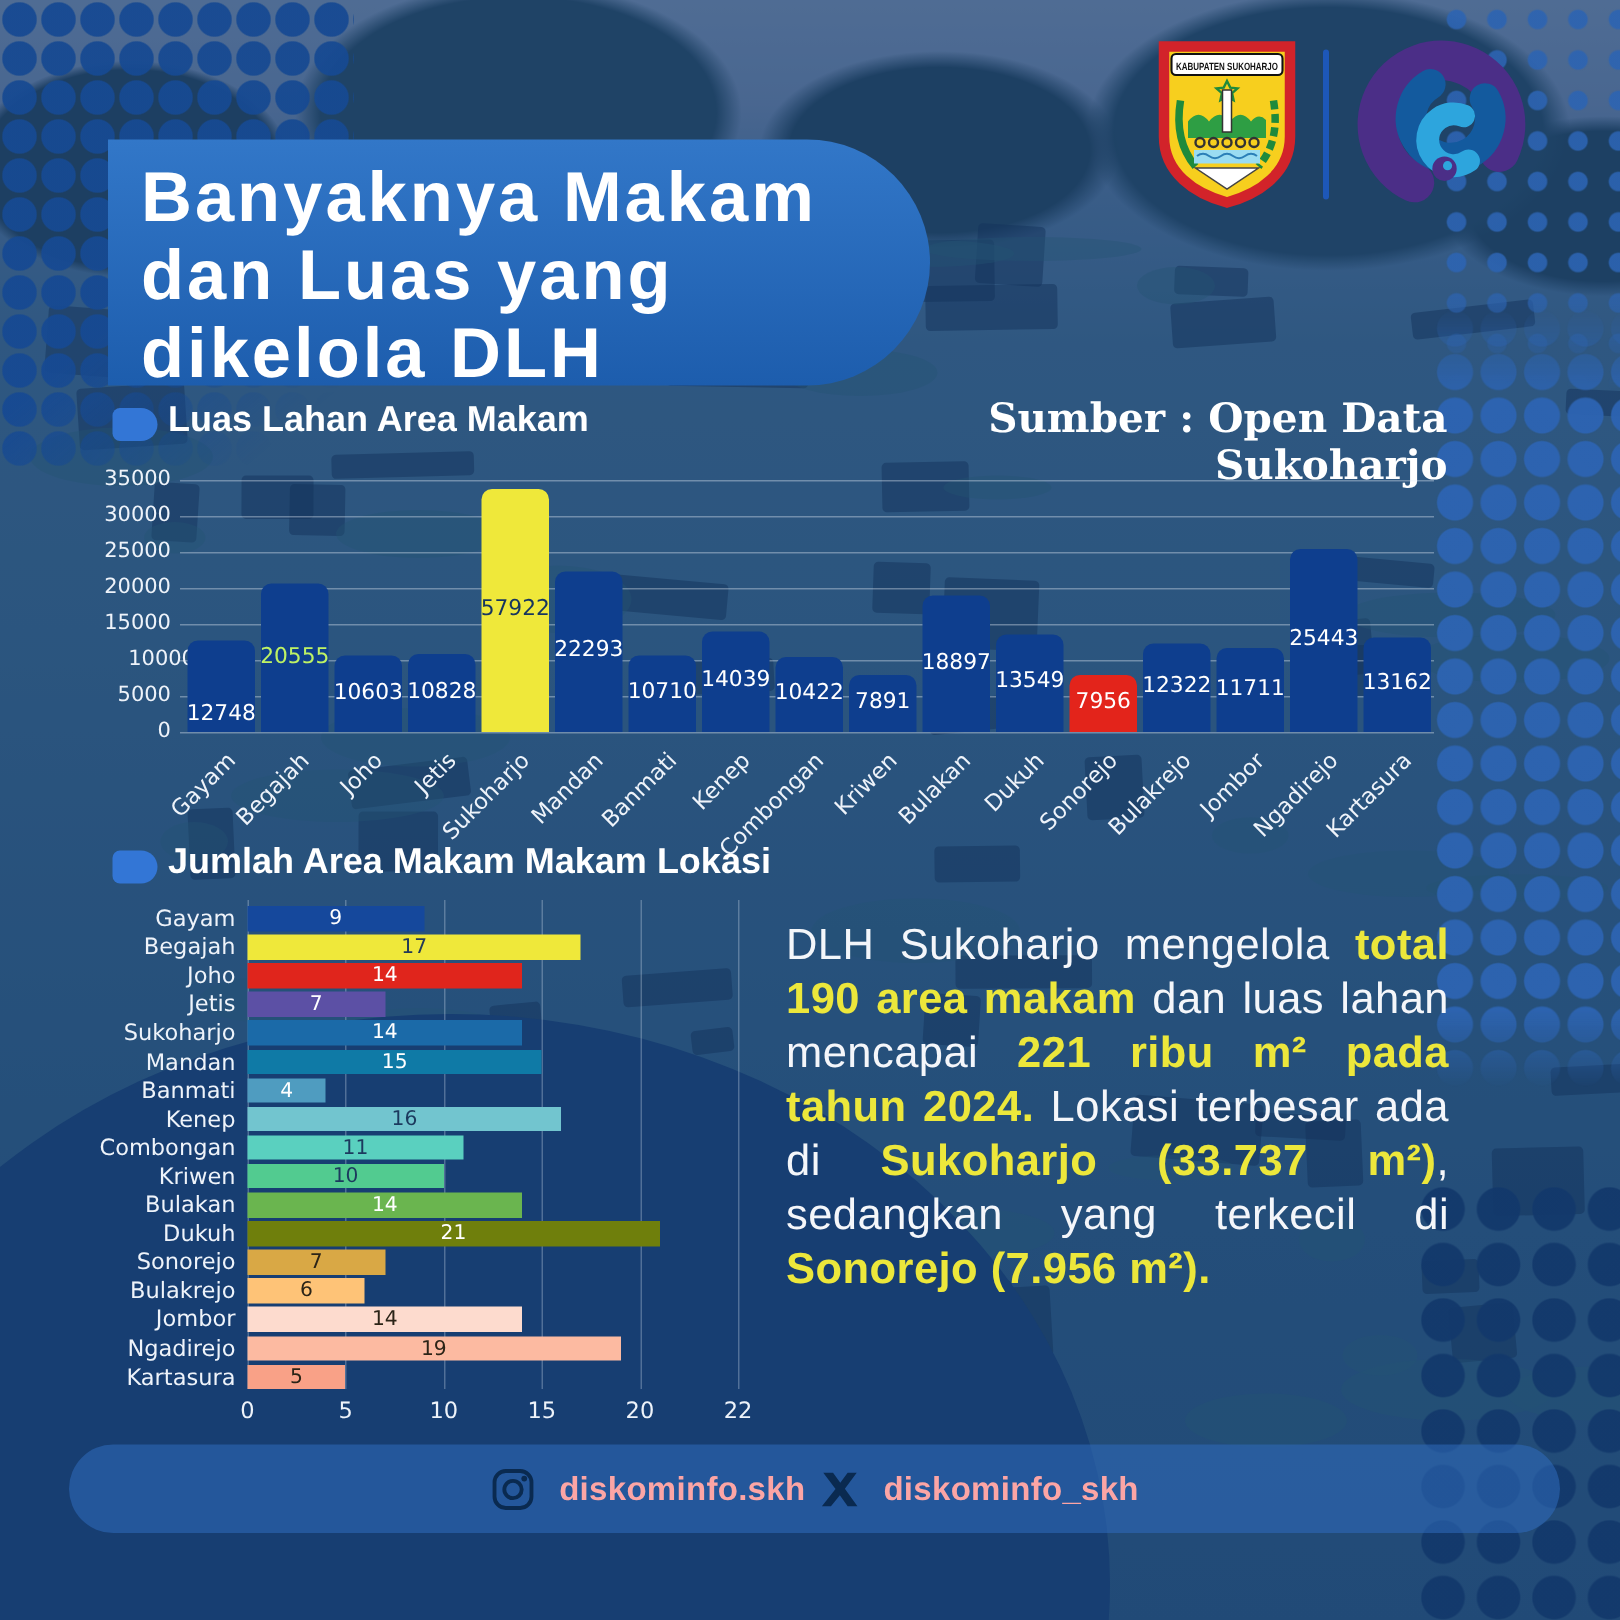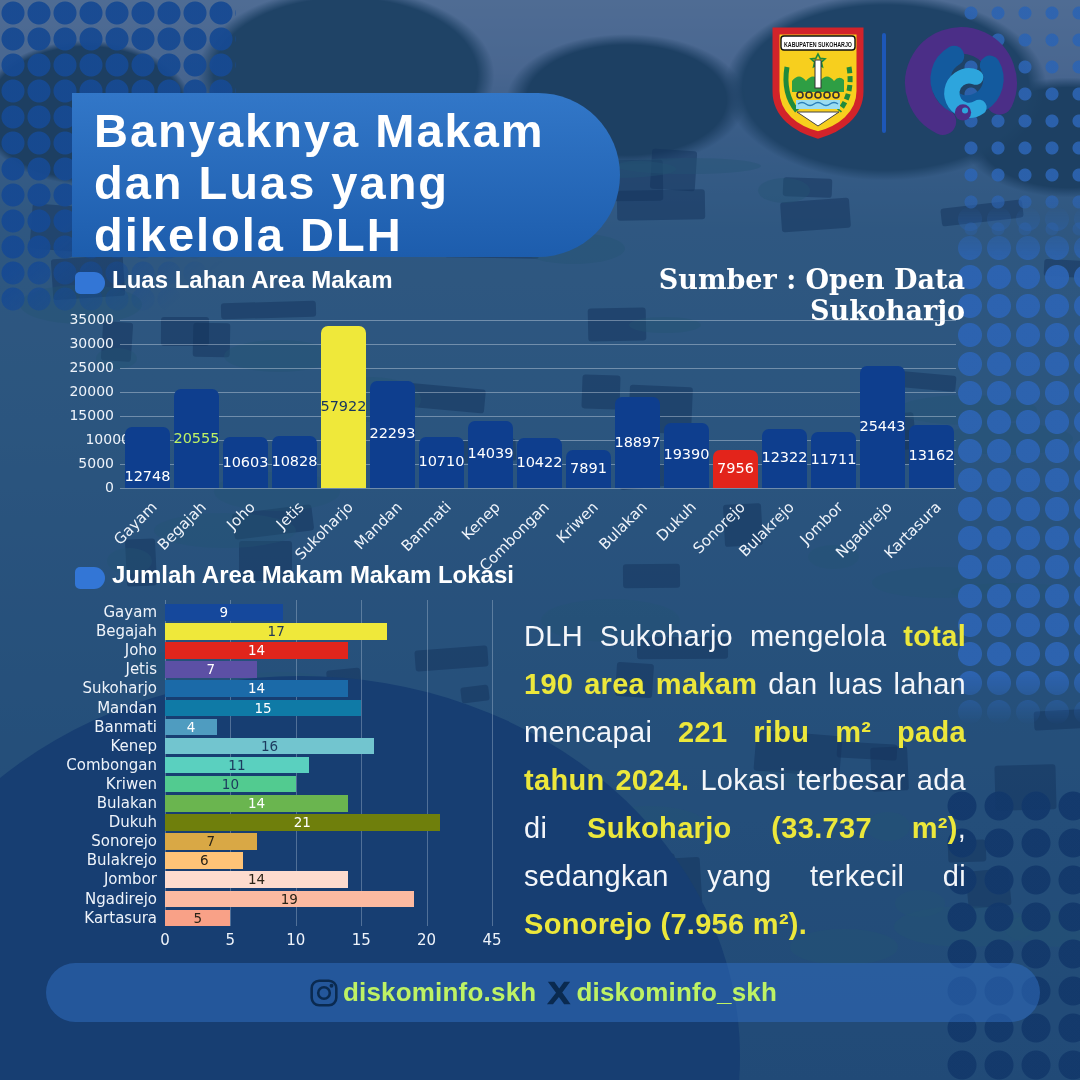--- a/index.html
+++ b/index.html
@@ -76,29 +76,29 @@
   .c1-cat{position:absolute;text-align:right;color:#eef3fa;font-size:15px;
     transform:rotate(-45deg);transform-origin:100% 0;}
   .c2-grid{position:absolute;background:rgba(215,228,242,.3);}
   .c2-xtick{position:absolute;text-align:center;color:#eef3fa;font-size:15px;}
   .c2-cat{position:absolute;text-align:right;color:#eef3fa;font-size:15px;line-height:16.5px;}
   .c2-bar{position:absolute;}
   .c2-val{position:absolute;text-align:center;font-size:13.5px;line-height:16.5px;font-weight:500;}
 
   
   #desc{position:absolute;left:524px;top:612px;width:442px;margin:0;z-index:10;
-    color:#f4f6fa;font-size:29px;line-height:48px;text-align:justify;letter-spacing:.3px;}
+    color:#f4f6fa;font-size:29px;line-height:36px;text-align:justify;letter-spacing:.3px;}
   #desc .hl{color:#ece73b;font-weight:700;}
 
   
   .footer{position:absolute;left:46px;top:963px;width:994px;height:59px;z-index:11;
     background:rgba(47,108,190,.55);border-radius:30px;
     display:flex;align-items:center;justify-content:center;gap:10px;padding:0 16px;box-sizing:border-box;}
-  .f-item{display:flex;align-items:center;gap:4px;color:#bef264;
-    font-weight:700;font-size:26px;letter-spacing:.2px;}
+  .f-item{display:flex;align-items:center;gap:16px;color:#fca5a5;
+    font-weight:700;font-size:22px;letter-spacing:.2px;}
   .f-item svg{display:block;}
 </style>
 </head>
 <body>
 
 <div class="canvas">
 
   <div class="bg-field"></div>
   <div class="bg-trees"></div>
   <div id="stones">
@@ -272,21 +272,21 @@
       <div class="c1-bar" style="left: 517px; top: 437.974px; width: 45px; height: 50.0256px; background: rgb(14, 62, 142);"></div>
       <div class="c1-val" style="left: 509px; top: 453.987px; width: 61px; color: rgb(255, 255, 255);">10422</div>
       <div class="c1-cat" style="left: 429.5px; top: 498px; width: 110px;">Combongan</div>
       <div class="c1-bar" style="left: 566px; top: 450.123px; width: 45px; height: 37.8768px; background: rgb(14, 62, 142);"></div>
       <div class="c1-val" style="left: 558px; top: 460.062px; width: 61px; color: rgb(255, 255, 255);">7891</div>
       <div class="c1-cat" style="left: 478.5px; top: 498px; width: 110px;">Kriwen</div>
       <div class="c1-bar" style="left: 615px; top: 397.294px; width: 45px; height: 90.7056px; background: rgb(14, 62, 142);"></div>
       <div class="c1-val" style="left: 607px; top: 433.647px; width: 61px; color: rgb(255, 255, 255);">18897</div>
       <div class="c1-cat" style="left: 527.5px; top: 498px; width: 110px;">Bulakan</div>
       <div class="c1-bar" style="left: 664px; top: 422.965px; width: 45px; height: 65.0352px; background: rgb(14, 62, 142);"></div>
-      <div class="c1-val" style="left: 656px; top: 446.482px; width: 61px; color: rgb(255, 255, 255);">19390</div>
+      <div class="c1-val" style="left: 656px; top: 446.482px; width: 61px; color: rgb(255, 255, 255);">13549</div>
       <div class="c1-cat" style="left: 576.5px; top: 498px; width: 110px;">Dukuh</div>
       <div class="c1-bar" style="left: 713px; top: 449.811px; width: 45px; height: 38.1888px; background: rgb(227, 36, 27);"></div>
       <div class="c1-val" style="left: 705px; top: 459.906px; width: 61px; color: rgb(255, 255, 255);">7956</div>
       <div class="c1-cat" style="left: 625.5px; top: 498px; width: 110px;">Sonorejo</div>
       <div class="c1-bar" style="left: 762px; top: 428.854px; width: 45px; height: 59.1456px; background: rgb(14, 62, 142);"></div>
       <div class="c1-val" style="left: 754px; top: 449.427px; width: 61px; color: rgb(255, 255, 255);">12322</div>
       <div class="c1-cat" style="left: 674.5px; top: 498px; width: 110px;">Bulakrejo</div>
       <div class="c1-bar" style="left: 811px; top: 431.787px; width: 45px; height: 56.2128px; background: rgb(14, 62, 142);"></div>
       <div class="c1-val" style="left: 803px; top: 450.894px; width: 61px; color: rgb(255, 255, 255);">11711</div>
       <div class="c1-cat" style="left: 723.5px; top: 498px; width: 110px;">Jombor</div>
@@ -306,21 +306,21 @@
       <div class="c2-xtick" style="left: 145px; top: 931px; width: 40px;">0</div>
       <div class="c2-grid" style="left: 230.4px; top: 600px; width: 1px; height: 326px;"></div>
       <div class="c2-xtick" style="left: 210.4px; top: 931px; width: 40px;">5</div>
       <div class="c2-grid" style="left: 295.8px; top: 600px; width: 1px; height: 326px;"></div>
       <div class="c2-xtick" style="left: 275.8px; top: 931px; width: 40px;">10</div>
       <div class="c2-grid" style="left: 361.2px; top: 600px; width: 1px; height: 326px;"></div>
       <div class="c2-xtick" style="left: 341.2px; top: 931px; width: 40px;">15</div>
       <div class="c2-grid" style="left: 426.6px; top: 600px; width: 1px; height: 326px;"></div>
       <div class="c2-xtick" style="left: 406.6px; top: 931px; width: 40px;">20</div>
       <div class="c2-grid" style="left: 492px; top: 600px; width: 1px; height: 326px;"></div>
-      <div class="c2-xtick" style="left: 472px; top: 931px; width: 40px;">45</div>
+      <div class="c2-xtick" style="left: 472px; top: 931px; width: 40px;">22</div>
       <div class="c2-cat" style="left: 0px; top: 604px; width: 157px;">Gayam</div>
       <div class="c2-bar" style="left: 165px; top: 604px; width: 117.72px; height: 16.5px; background: rgb(21, 72, 156);"></div>
       <div class="c2-val" style="left: 165px; top: 604px; width: 117.72px; color: rgb(255, 255, 255);">9</div>
       <div class="c2-cat" style="left: 0px; top: 623.1px; width: 157px;">Begajah</div>
       <div class="c2-bar" style="left: 165px; top: 623.1px; width: 222.36px; height: 16.5px; background: rgb(239, 232, 58);"></div>
       <div class="c2-val" style="left: 165px; top: 623.1px; width: 222.36px; color: rgb(35, 58, 87);">17</div>
       <div class="c2-cat" style="left: 0px; top: 642.2px; width: 157px;">Joho</div>
       <div class="c2-bar" style="left: 165px; top: 642.2px; width: 183.12px; height: 16.5px; background: rgb(224, 37, 28);"></div>
       <div class="c2-val" style="left: 165px; top: 642.2px; width: 183.12px; color: rgb(255, 255, 255);">14</div>
       <div class="c2-cat" style="left: 0px; top: 661.3px; width: 157px;">Jetis</div>

